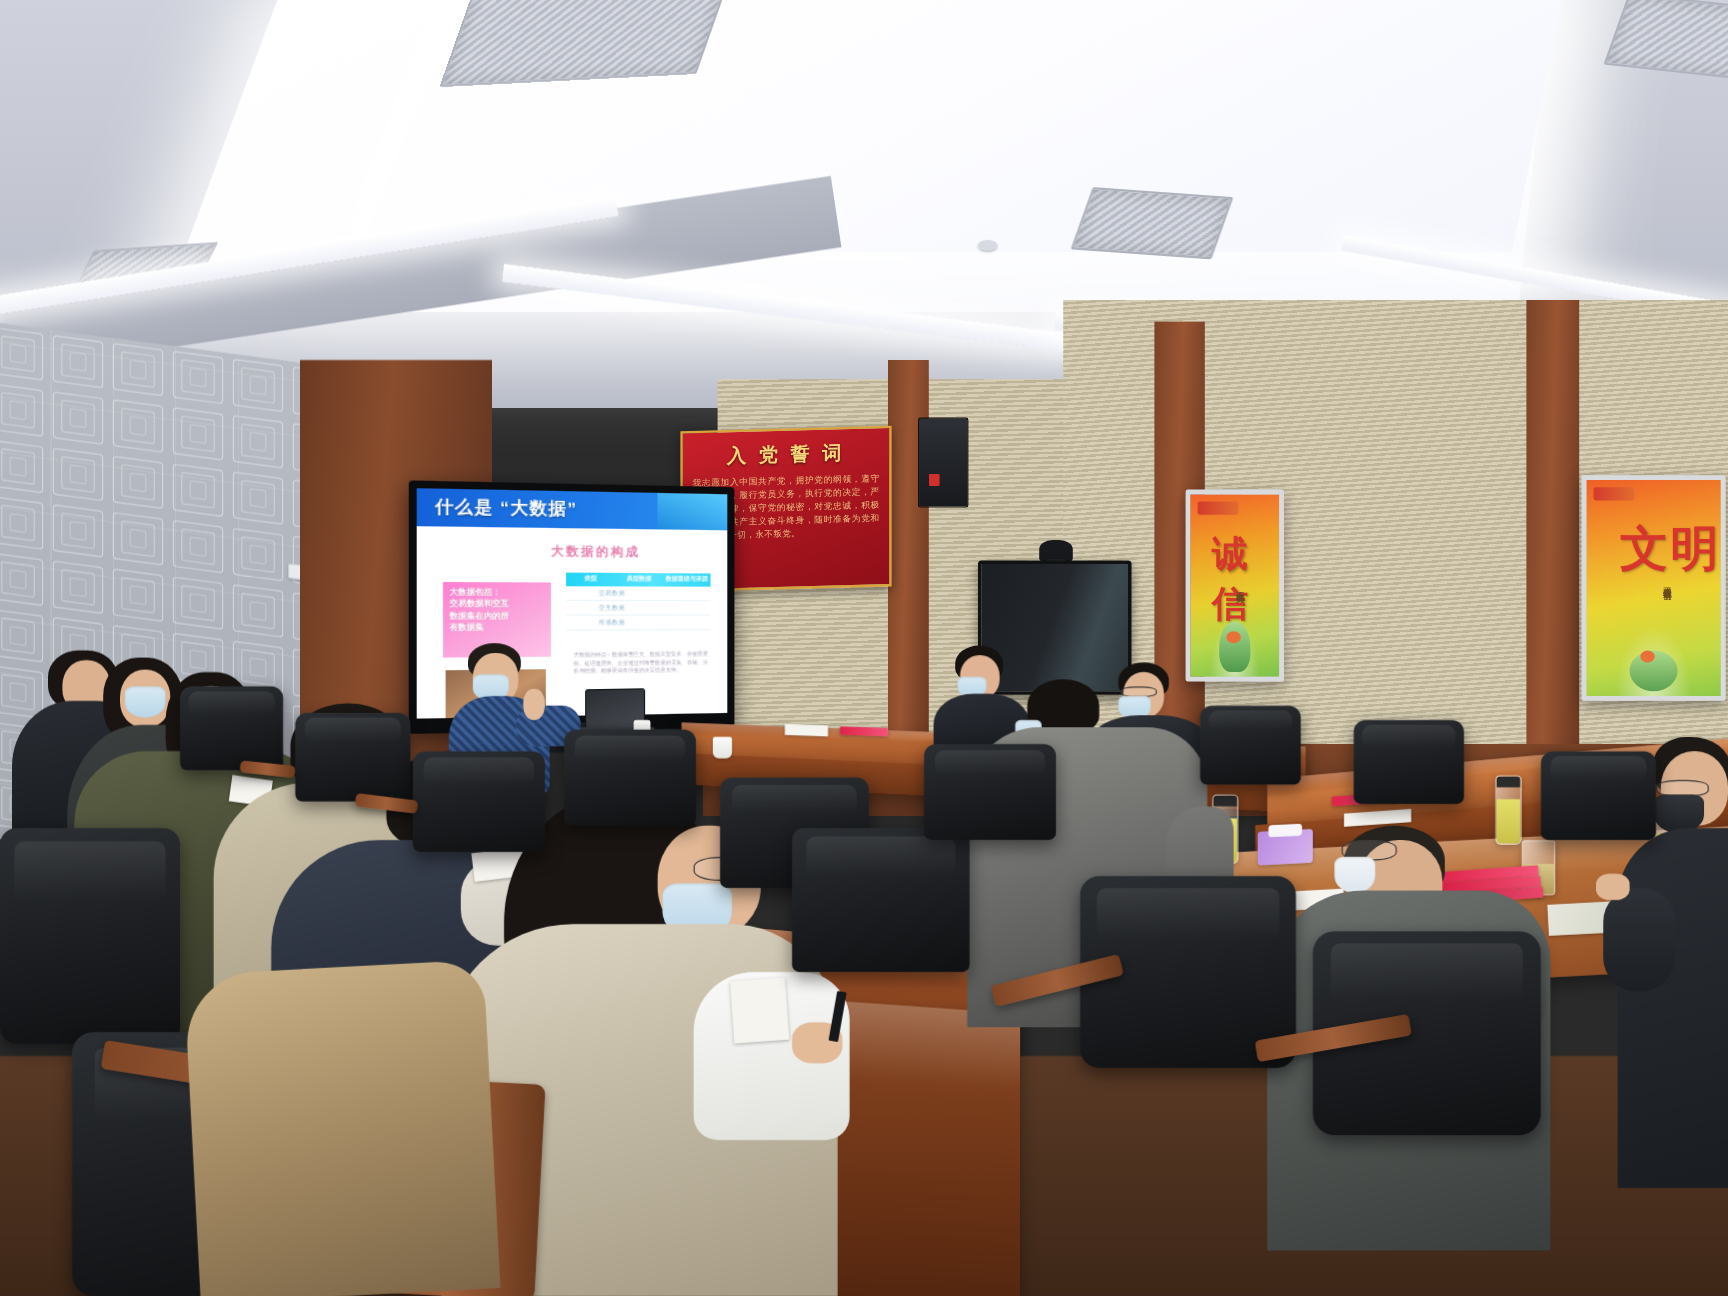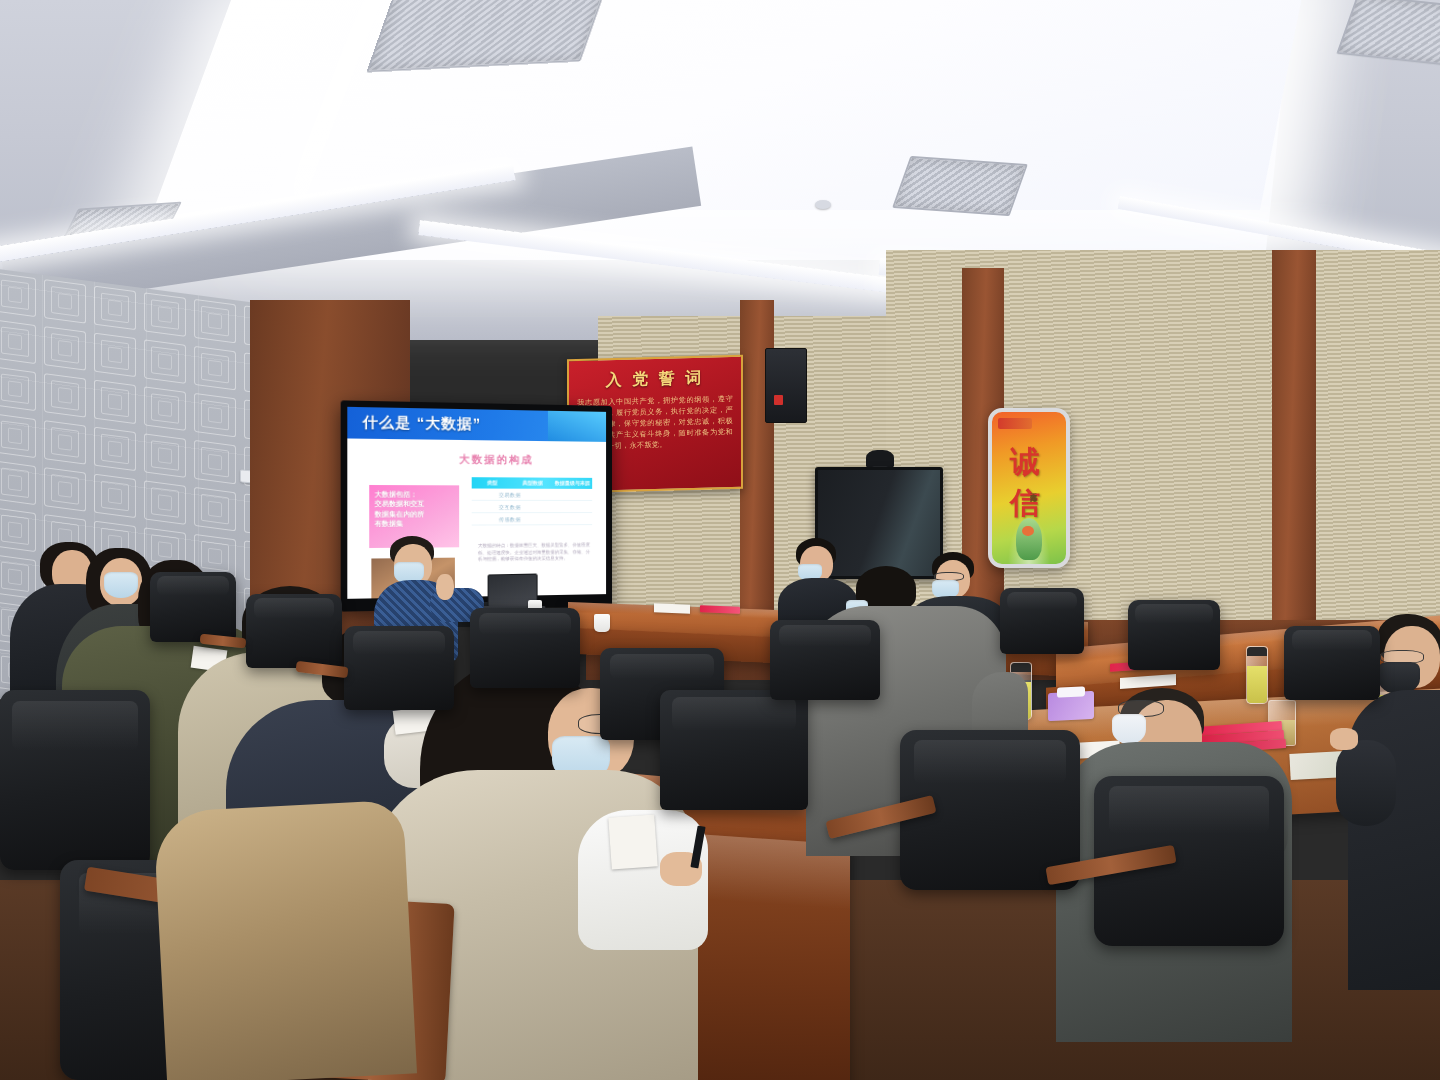--- a/index.html
+++ b/index.html
@@ -153,21 +153,21 @@
     position:absolute; left:866px; top:450px; width:28px; height:19px;
     background:#17191c; border-radius:40% 40% 20% 20%;
   }
   .tv-cam::after{
     content:""; position:absolute; left:6px; top:16px; width:16px; height:5px;
     background:#24262a; border-radius:2px;
   }
 
   
   .poster{
-    position:absolute; border:4px solid #d9dadd; border-radius:14px;
+    position:absolute; border:4px solid #d9dadd; border-radius:2px;
     box-shadow:0 4px 12px rgba(0,0,0,.35); overflow:hidden;
   }
   .poster.p1{ left:988px; top:408px; width:82px; height:160px;
     background:linear-gradient(168deg,#f2622a 0%,#f09a26 26%,#e8cf2f 56%,#b6d84a 78%,#7dc24a 100%); }
   .poster.p2{ left:1318px; top:396px; width:120px; height:188px;
     background:linear-gradient(170deg,#ef5f27 0%,#f2952a 24%,#ecd531 54%,#c4da45 80%,#8fca49 100%); }
   .poster .brand{
     position:absolute; left:6px; top:6px; width:34px; height:11px;
     background:linear-gradient(90deg,#d0352c,#e06b30); border-radius:2px; opacity:.9;
   }
@@ -532,20 +532,28 @@
 
   <div class="poster p1">
     <div class="brand"></div>
     <div class="big-char">诚信</div>
     <div class="sub">人而无信 不知其可</div>
     <div class="plant"></div>
     <div class="leaf"></div>
     <div class="flower"></div>
   </div>
 
+  <div class="poster p2">
+    <div class="brand"></div>
+    <div class="big-char">文明</div>
+    <div class="sub">知者不惑 仁者不忧 勇者不惧</div>
+    <div class="plant"></div>
+    <div class="leaf"></div>
+    <div class="flower"></div>
+  </div>
 
   <div class="screen-frame">
     <div class="screen-inner">
       <div class="slide-header">
         <div class="slide-title">什么是 “大数据”</div>
         <div class="slide-corner"></div>
       </div>
       <div class="slide-body">
         <div class="slide-section-title">大数据的构成</div>
 

